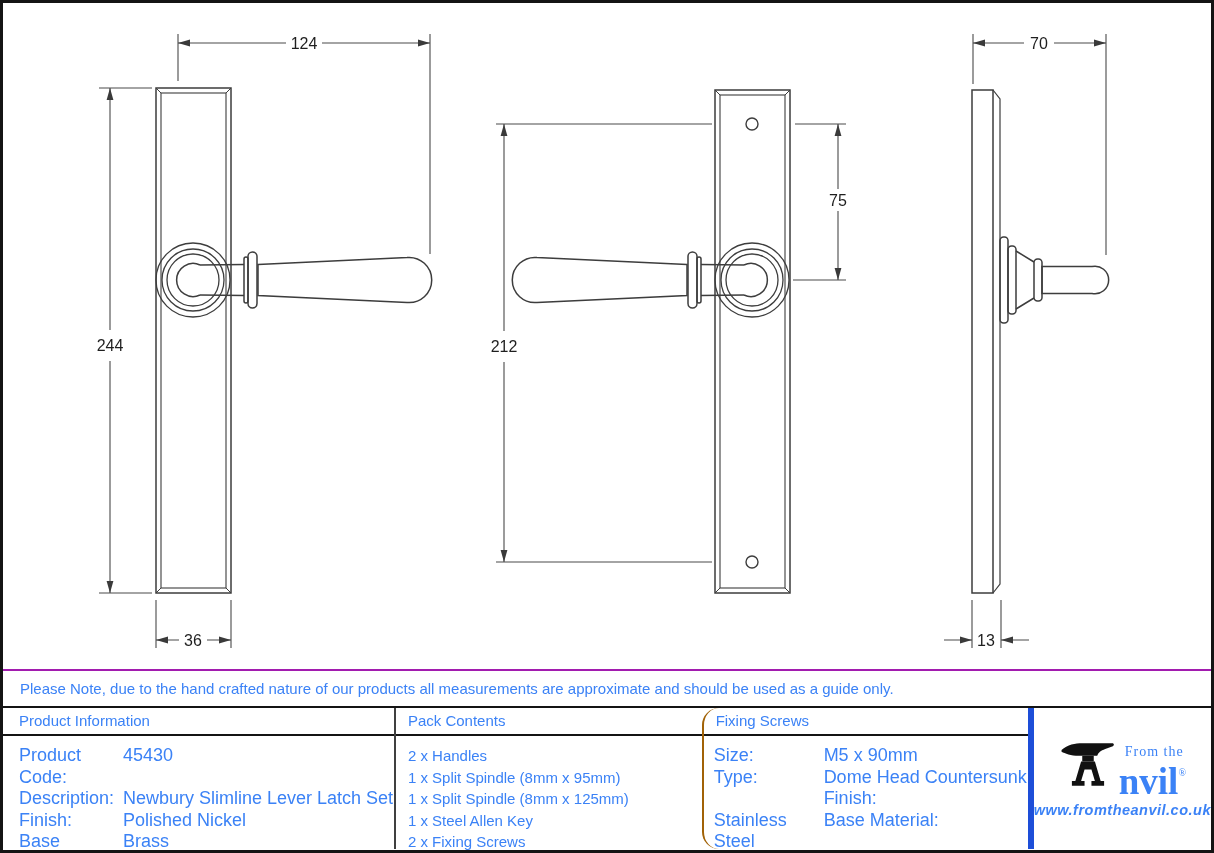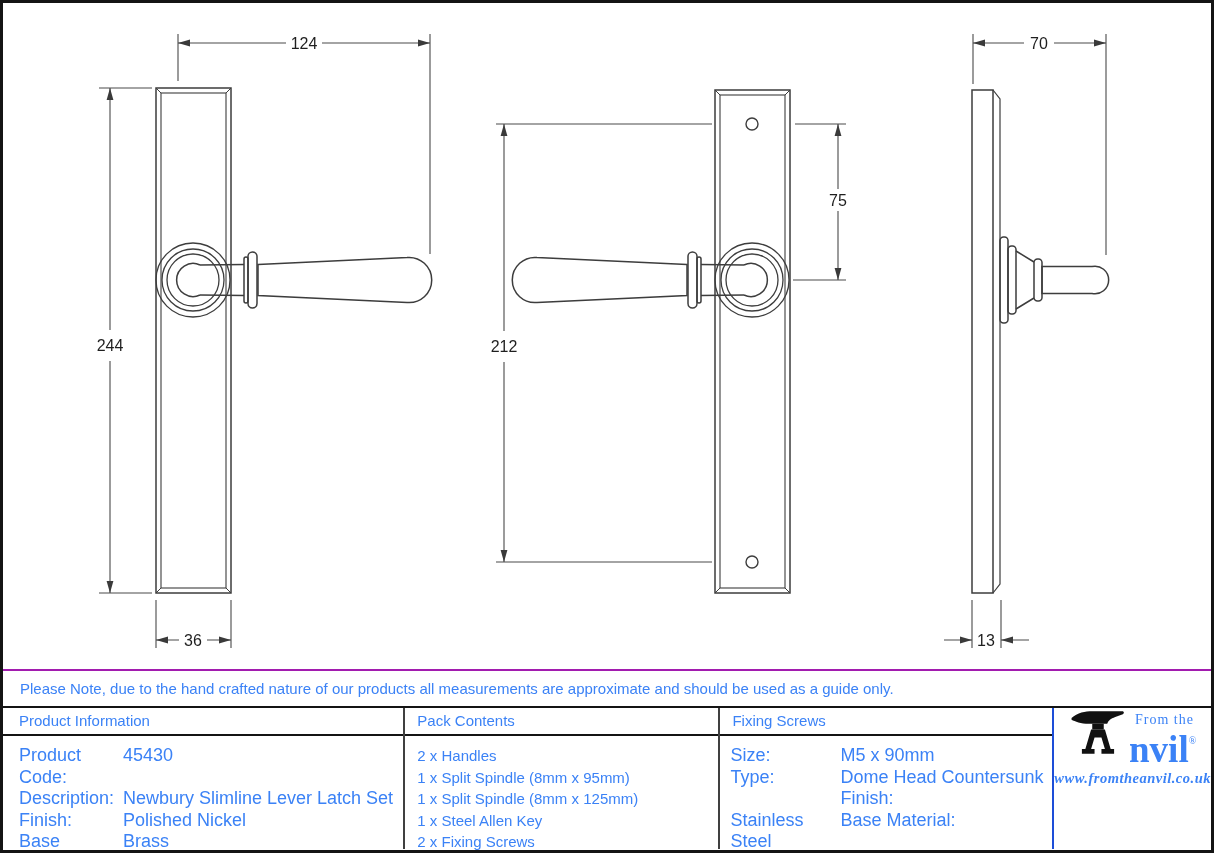--- a/index.html
+++ b/index.html
@@ -14,38 +14,38 @@
   .dim-text{font-size:16px;fill:#1f1f1f;}
 
   .note-row{
     height:35px;border-top:2px solid #a21caf;display:flex;align-items:center;
     padding-left:17px;font-size:15px;
   }
   .spec-table{display:flex;border-top:2px solid #141414;height:141px;}
   .spec-col{box-sizing:border-box;}
   .col-product{width:404px;}
   .col-pack{width:318px;border-left:2px solid #404040;}
-  .col-screws{width:337px;border-left:2px solid #404040;}
-  .col-logo{flex:1;border-left:2px solid #1d4ed8;display:flex;justify-content:center;}
+  .col-screws{width:337px;border-left:2px solid #a16207;border-radius:17px;}
+  .col-logo{flex:1;border-left:6px solid #1d4ed8;display:flex;align-items:center;justify-content:center;}
   .col-header{
     height:22px;border-bottom:2px solid #141414;font-size:15px;
     padding:4px 0 0 16px;box-sizing:content-box;
   }
   .col-pack .col-header,.col-screws .col-header{padding-left:12px;}
   .kv{display:grid;grid-template-columns:104px 1fr;padding:9px 0 0 16px;font-size:18px;line-height:21.5px;}
   .col-screws .kv{grid-template-columns:110px 1fr;padding-left:10px;}
   .plain-list{list-style:none;margin:0;padding:9px 0 0 12px;font-size:15px;line-height:21.5px;}
 
   .logo-lockup{display:flex;flex-direction:column;align-items:center;margin-top:2px;}
   .anvil-row{display:flex;align-items:flex-start;}
   .anvil-text{display:flex;flex-direction:column;margin-left:2px;}
   .from-the{font-family:"Liberation Serif",serif;font-size:14px;letter-spacing:1px;margin:2px 0 0 6px;}
   .nvil{font-family:"Liberation Serif",serif;font-size:37px;font-weight:600;line-height:30px;letter-spacing:0px;margin-top:-2px;}
   .reg{font-size:10px;vertical-align:18px;font-weight:400;}
-  .website{font-family:Liberation Serif, serif;font-style:italic;font-weight:700;font-size:14.5px;letter-spacing:0.5px;margin-top:5px;}
+  .website{font-family:Liberation Sans, sans-serif;font-style:italic;font-weight:700;font-size:14.5px;letter-spacing:0.5px;margin-top:5px;}
 </style>
 </head>
 <body>
 
 <div class="page">
 
   <div class="drawing-area">
     <svg class="drawings" viewBox="0 0 1208 666">
 
       <g stroke="#3d3d3d" fill="none" stroke-width="1.5">

